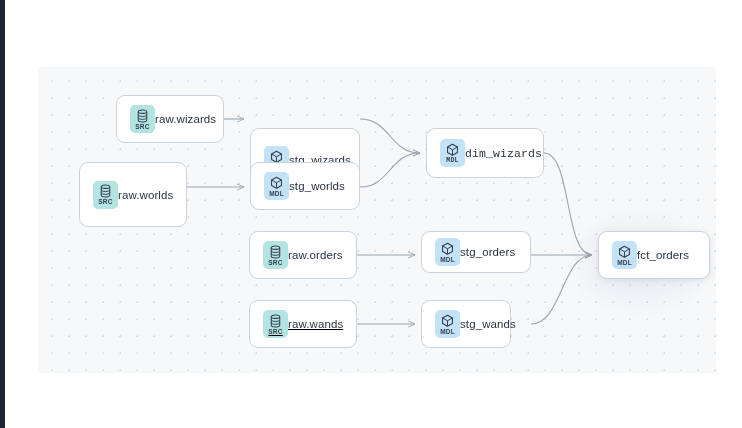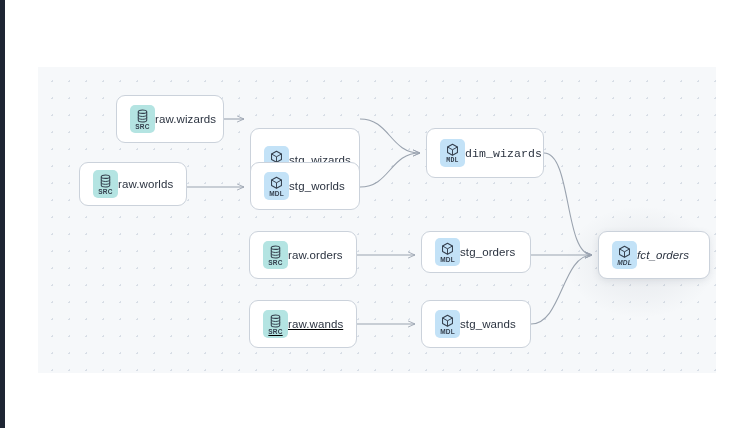--- a/index.html
+++ b/index.html
@@ -121,21 +121,21 @@
             <svg width="13" height="14" viewBox="0 0 16 17">
               <ellipse cx="8" cy="3.2" rx="5.2" ry="2.1" fill="none" stroke="#35404e" stroke-width="1.3"></ellipse>
               <path d="M2.8 3.2 V13.8 C2.8 15 5.1 15.9 8 15.9 C10.9 15.9 13.2 15 13.2 13.8 V3.2" fill="none" stroke="#35404e" stroke-width="1.3"></path>
               <path d="M2.8 7.0 C2.8 8.2 5.1 9.1 8 9.1 C10.9 9.1 13.2 8.2 13.2 7.0" fill="none" stroke="#35404e" stroke-width="1.2"></path>
               <path d="M2.8 10.5 C2.8 11.7 5.1 12.6 8 12.6 C10.9 12.6 13.2 11.7 13.2 10.5" fill="none" stroke="#35404e" stroke-width="1.2"></path>
             </svg>
             <div class="kind">SRC</div>
           </div>
           <div class="node-label">raw.wizards</div>
         </div>
-        <div class="node" style="left: 41px; top: 95px; width: 108px; height: 44px;">
+        <div class="node" style="left: 41px; top: 95px; width: 108px; height: 65px;">
           <div class="badge src">
             <svg width="13" height="14" viewBox="0 0 16 17">
               <ellipse cx="8" cy="3.2" rx="5.2" ry="2.1" fill="none" stroke="#35404e" stroke-width="1.3"></ellipse>
               <path d="M2.8 3.2 V13.8 C2.8 15 5.1 15.9 8 15.9 C10.9 15.9 13.2 15 13.2 13.8 V3.2" fill="none" stroke="#35404e" stroke-width="1.3"></path>
               <path d="M2.8 7.0 C2.8 8.2 5.1 9.1 8 9.1 C10.9 9.1 13.2 8.2 13.2 7.0" fill="none" stroke="#35404e" stroke-width="1.2"></path>
               <path d="M2.8 10.5 C2.8 11.7 5.1 12.6 8 12.6 C10.9 12.6 13.2 11.7 13.2 10.5" fill="none" stroke="#35404e" stroke-width="1.2"></path>
             </svg>
             <div class="kind">SRC</div>
           </div>
           <div class="node-label">raw.worlds</div>
@@ -190,21 +190,21 @@
           <div class="badge mdl">
             <svg width="13" height="14" viewBox="0 0 16 17">
               <path d="M8 1.4 L14.1 4.8 V11.6 L8 15.0 L1.9 11.6 V4.8 Z" fill="none" stroke="#35404e" stroke-width="1.3" stroke-linejoin="round"></path>
               <path d="M1.9 4.8 L8 8.2 L14.1 4.8" fill="none" stroke="#35404e" stroke-width="1.2" stroke-linejoin="round"></path>
               <path d="M8 8.2 V15.0" fill="none" stroke="#35404e" stroke-width="1.2"></path>
             </svg>
             <div class="kind">MDL</div>
           </div>
           <div class="node-label">stg_orders</div>
         </div>
-        <div class="node" style="left: 383px; top: 233px; width: 110px; height: 48px;">
+        <div class="node" style="left: 383px; top: 233px; width: 90px; height: 48px;">
           <div class="badge mdl">
             <svg width="13" height="14" viewBox="0 0 16 17">
               <path d="M8 1.4 L14.1 4.8 V11.6 L8 15.0 L1.9 11.6 V4.8 Z" fill="none" stroke="#35404e" stroke-width="1.3" stroke-linejoin="round"></path>
               <path d="M1.9 4.8 L8 8.2 L14.1 4.8" fill="none" stroke="#35404e" stroke-width="1.2" stroke-linejoin="round"></path>
               <path d="M8 8.2 V15.0" fill="none" stroke="#35404e" stroke-width="1.2"></path>
             </svg>
             <div class="kind">MDL</div>
           </div>
           <div class="node-label">stg_wands</div>
         </div>
@@ -212,21 +212,21 @@
           <div class="badge mdl">
             <svg width="13" height="14" viewBox="0 0 16 17">
               <path d="M8 1.4 L14.1 4.8 V11.6 L8 15.0 L1.9 11.6 V4.8 Z" fill="none" stroke="#35404e" stroke-width="1.3" stroke-linejoin="round"></path>
               <path d="M1.9 4.8 L8 8.2 L14.1 4.8" fill="none" stroke="#35404e" stroke-width="1.2" stroke-linejoin="round"></path>
               <path d="M8 8.2 V15.0" fill="none" stroke="#35404e" stroke-width="1.2"></path>
             </svg>
             <div class="kind">MDL</div>
           </div>
           <div class="node-label">dim_wizards</div>
         </div>
-        <div class="node shadowed" style="left: 560px; top: 164px; width: 112px; height: 48px; font-style: italic;">
+        <div class="node shadowed" style="left: 560px; top: 164px; width: 112px; height: 48px;">
           <div class="badge mdl">
             <svg width="13" height="14" viewBox="0 0 16 17">
               <path d="M8 1.4 L14.1 4.8 V11.6 L8 15.0 L1.9 11.6 V4.8 Z" fill="none" stroke="#35404e" stroke-width="1.3" stroke-linejoin="round"></path>
               <path d="M1.9 4.8 L8 8.2 L14.1 4.8" fill="none" stroke="#35404e" stroke-width="1.2" stroke-linejoin="round"></path>
               <path d="M8 8.2 V15.0" fill="none" stroke="#35404e" stroke-width="1.2"></path>
             </svg>
             <div class="kind">MDL</div>
           </div>
           <div class="node-label">fct_orders</div>
         </div>

